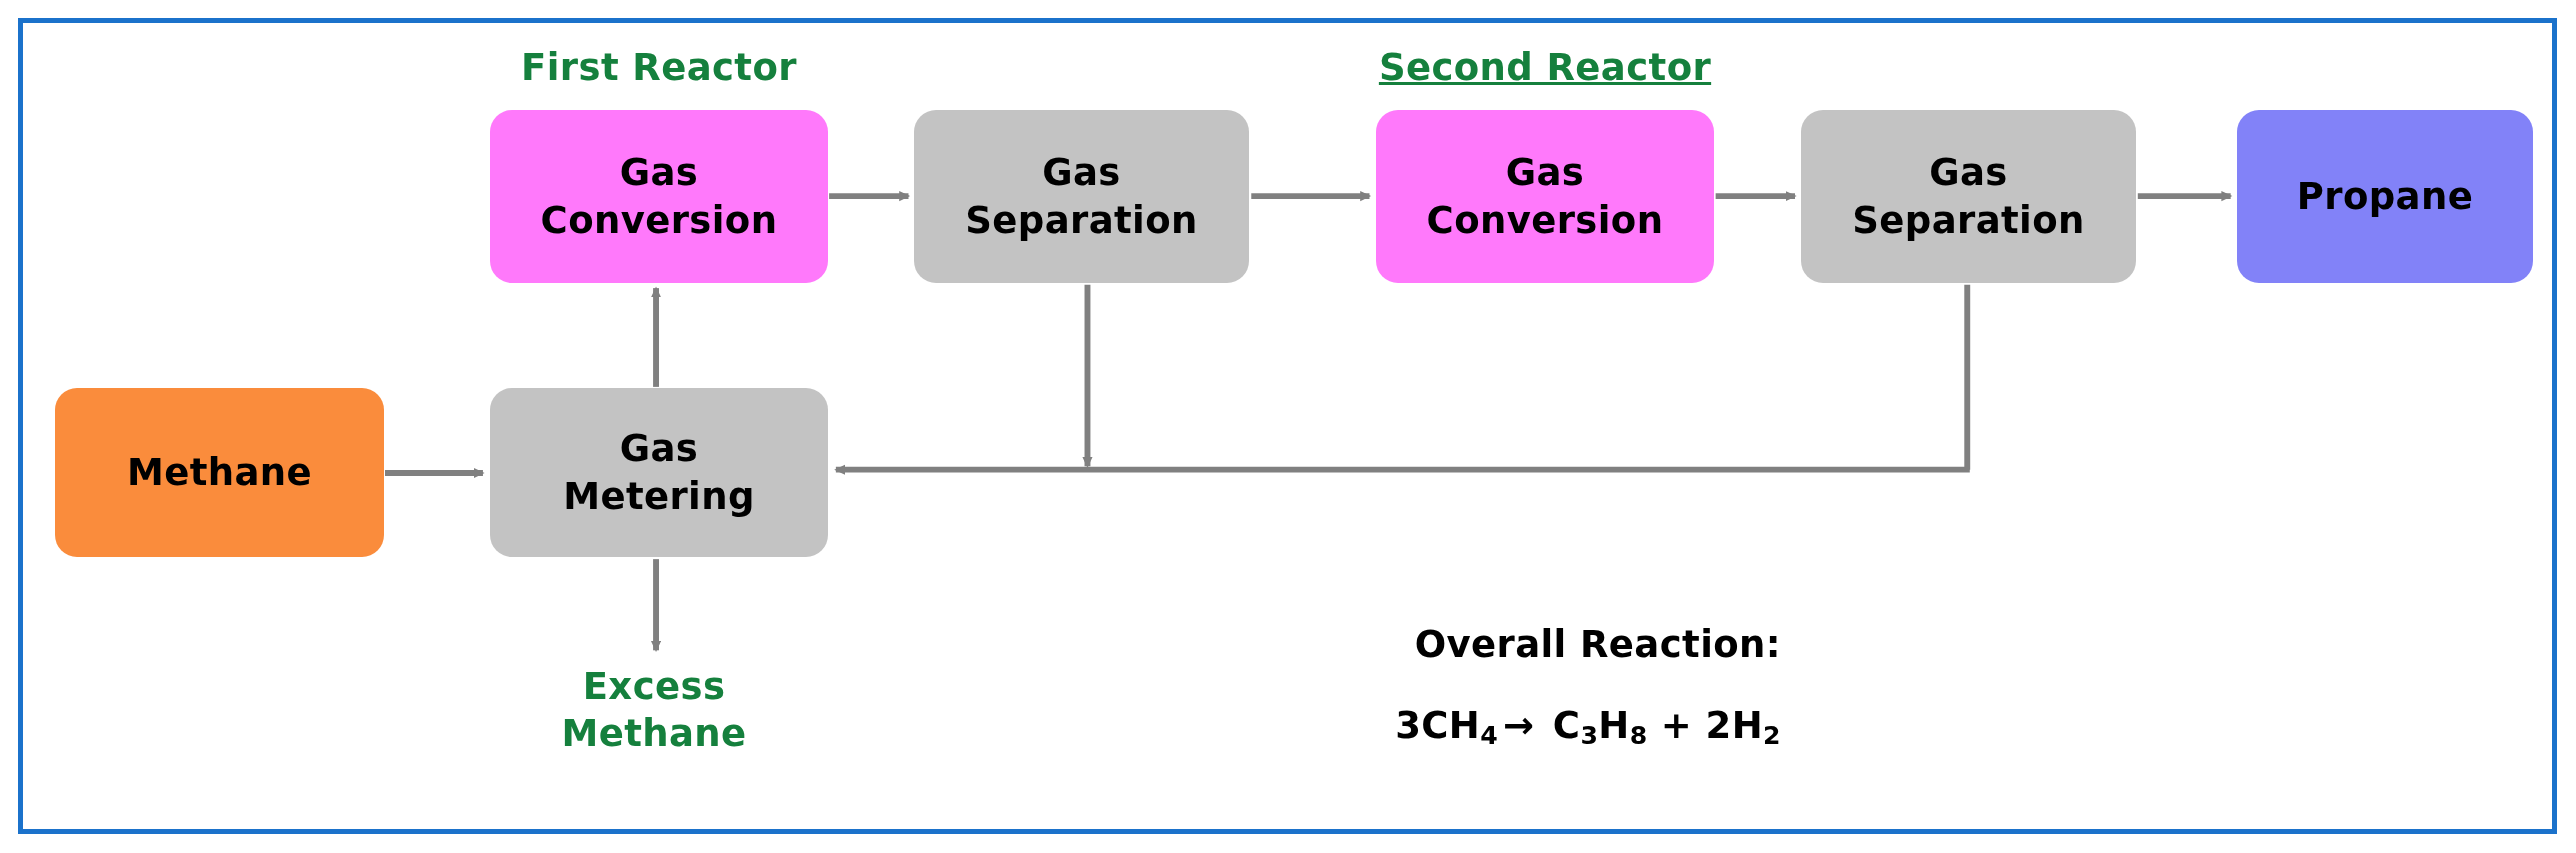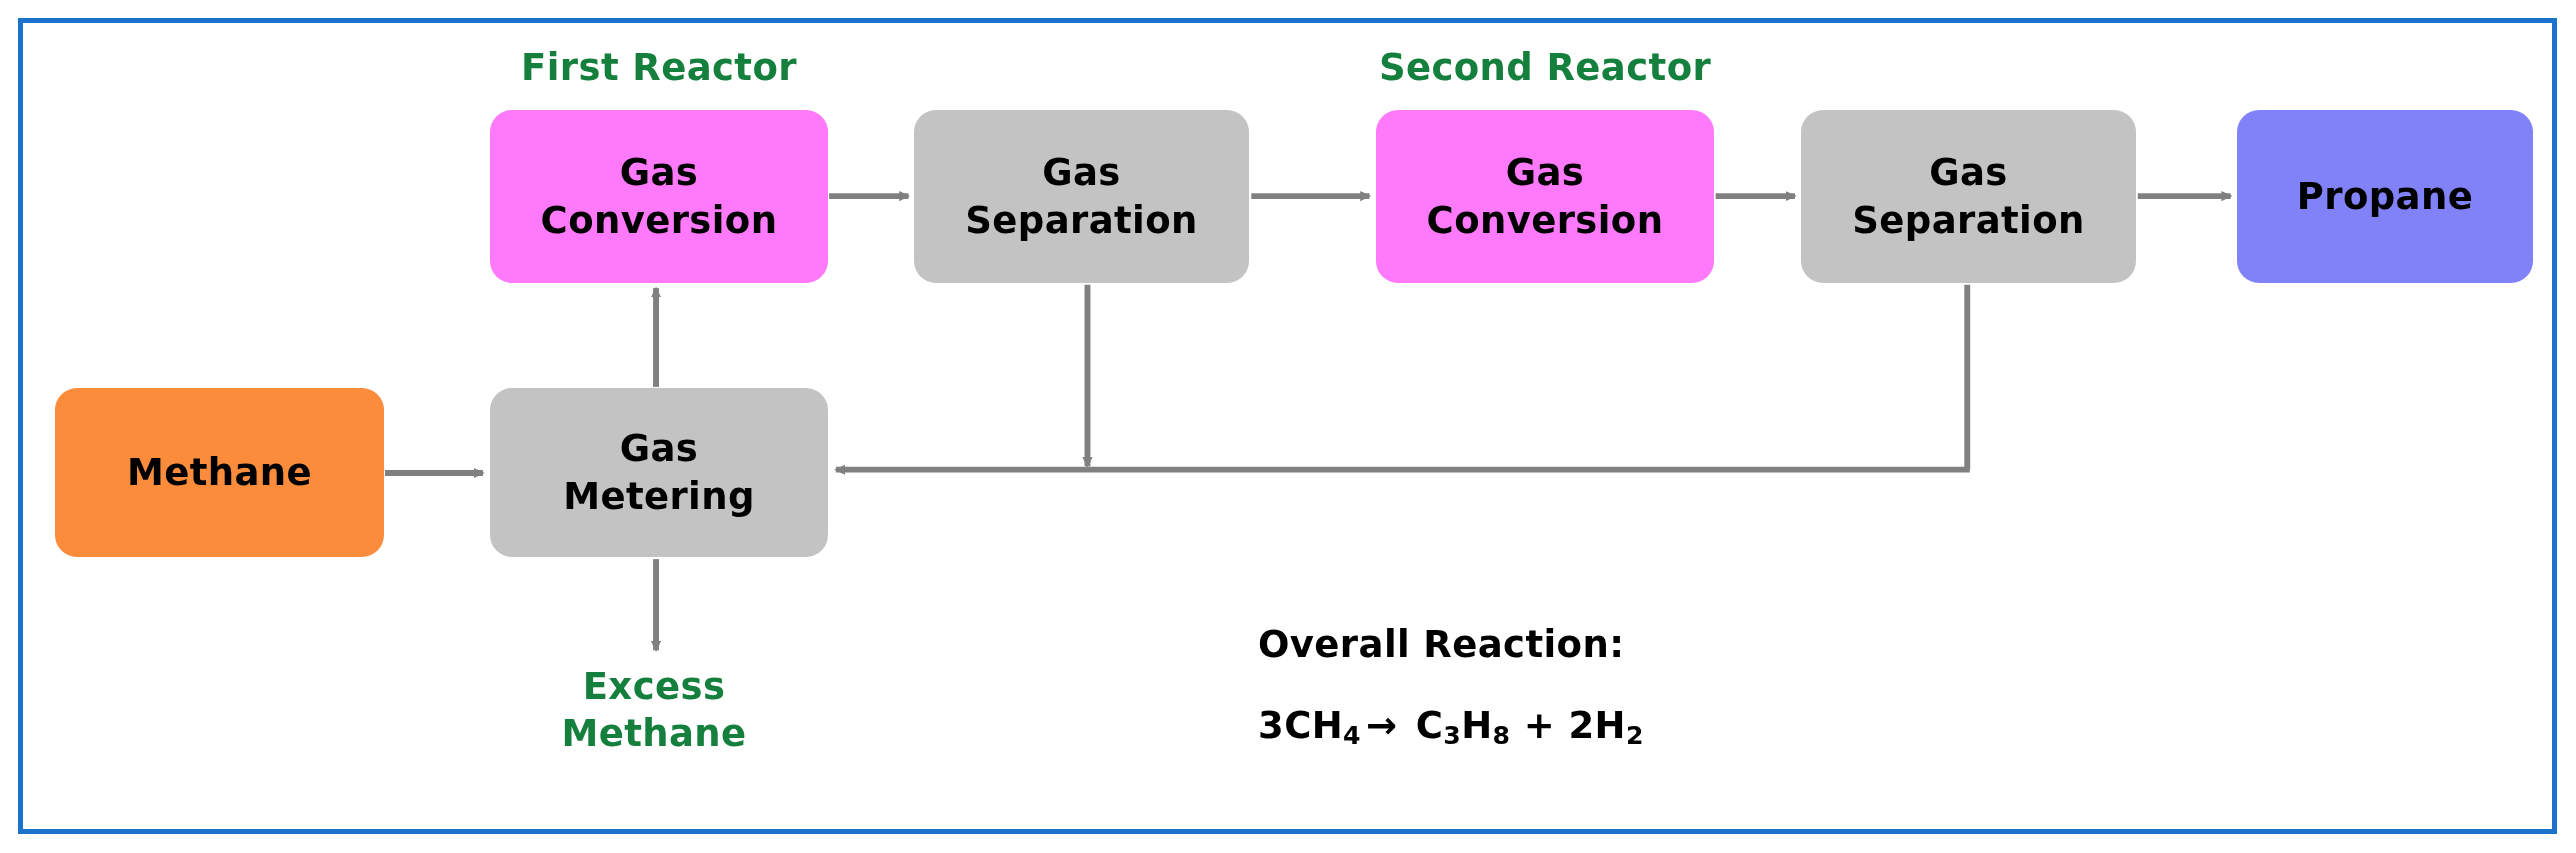--- a/index.html
+++ b/index.html
@@ -63,21 +63,21 @@
     font-weight: bold;
     font-family: "DejaVu Sans", sans-serif;
     font-size: 37px;
     line-height: 1.28;
     text-align: center;
     letter-spacing: 0.4px;
     white-space: pre-line;
   }
   .eq-block {
     position: absolute;
-    text-align: left;
+    text-align: right;
     color: #000000;
     font-family: "DejaVu Sans", sans-serif;
   }
   .eq-title {
     font-weight: bold;
     font-size: 37px;
     letter-spacing: 0.4px;
     line-height: 1.3;
   }
   .eq-body {
@@ -158,21 +158,21 @@
     <span>Propane</span>
   </div>
 
   <div class="node n-grey" style="left:490px; top:388px; width:338px; height:169px;">
     <span>Gas
 Metering</span>
   </div>
 
   <div class="caption" style="left:490px; top:44px; width:338px;">First Reactor</div>
 
-  <div class="caption" style="left:1376px; top:44px; width:338px;">Second Reactor</div>
+  <div class="caption" style="left:1376px; top:44px; width:338px;text-decoration:underline;">Second Reactor</div>
 
   <div class="caption" style="left:485px; top:663px; width:338px;">Excess
 Methane</div>
 
   <div class="eq-block" style="left:1258px; top:621px; width:523px;">
     <div class="eq-title">Overall Reaction:</div>
     <div class="eq-body">
       <span>3</span><span>CH</span><sub>4</sub><span style="margin:0 5px;">→</span> <span>C</span><sub>3</sub><span>H</span><sub>8</sub> <span>+</span> <span>2</span><span>H</span><sub>2</sub>
     </div>
   </div>

